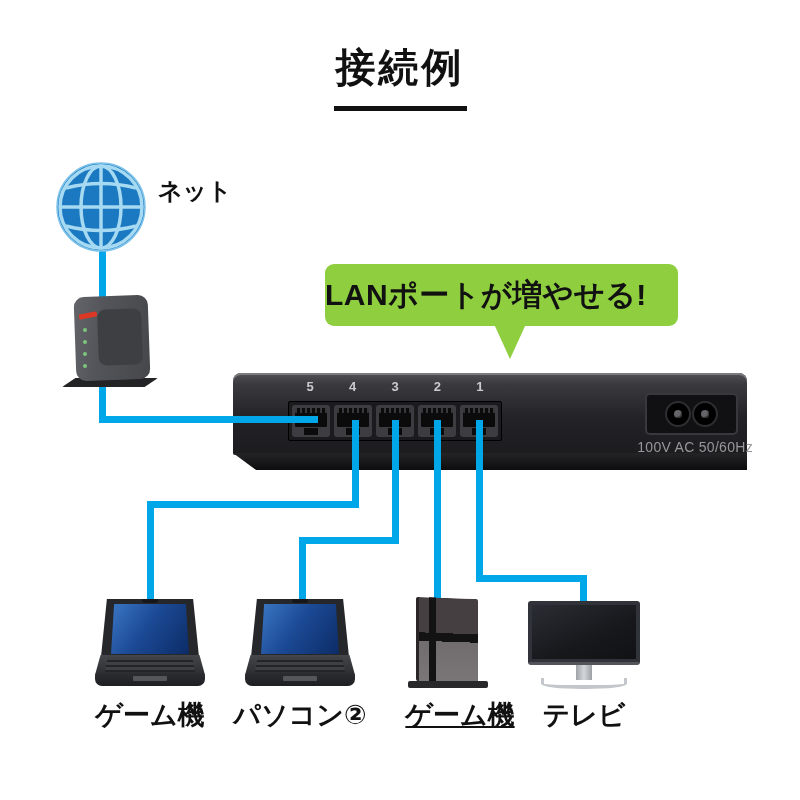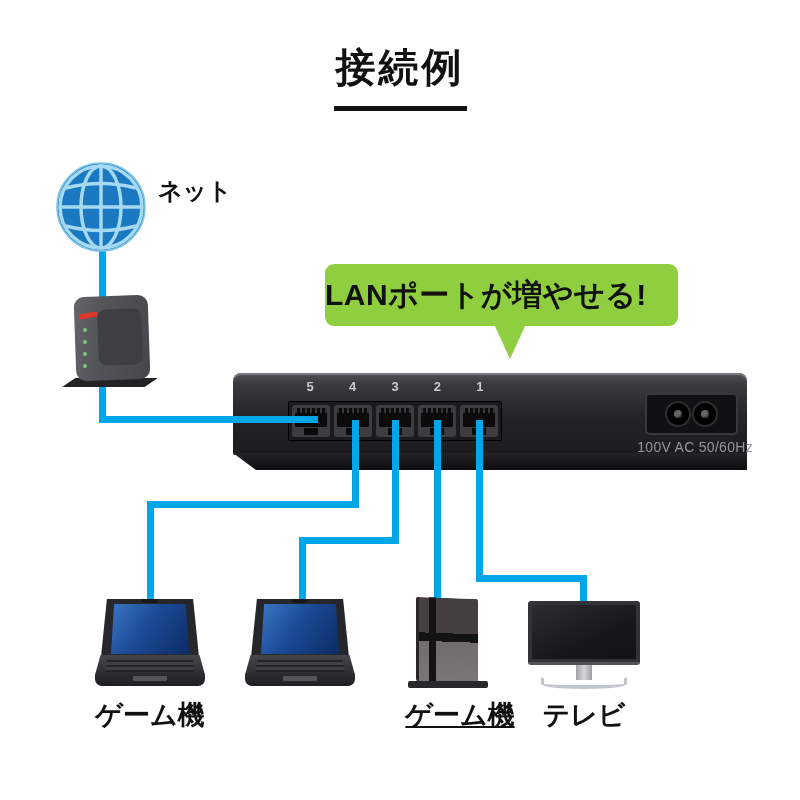--- a/index.html
+++ b/index.html
@@ -239,16 +239,17 @@
 
   <div class="tv">
     <div class="tv-bezel">
       <div class="tv-screen"></div>
     </div>
     <div class="tv-neck"></div>
     <div class="tv-base"></div>
   </div>
 
   <div class="client-label" style="left:65px;">ゲーム機</div>
+  <div class="client-label" style="left:215px;">パソコン②</div>
   <div class="client-label" style="left:375px;text-decoration:underline;">ゲーム機</div>
   <div class="client-label" style="left:499px;">テレビ</div>
 
 </div>
 
 </body></html>

